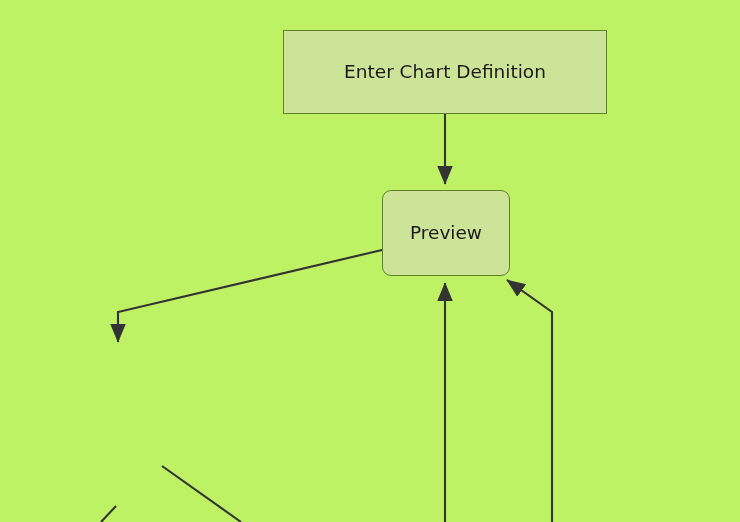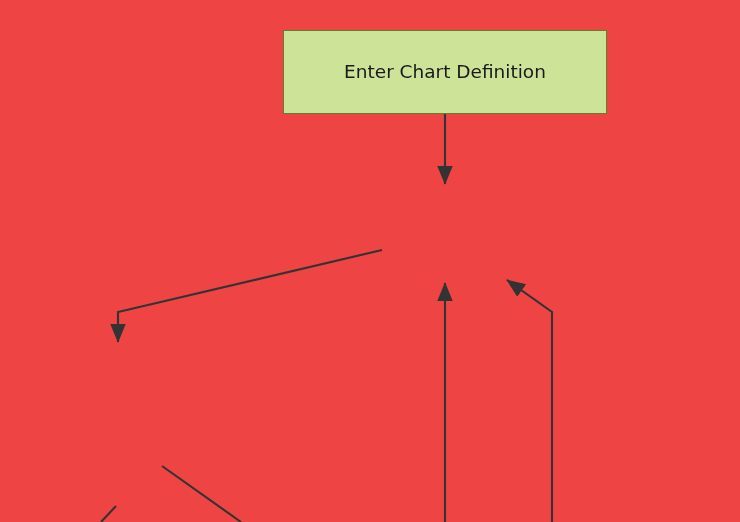--- a/index.html
+++ b/index.html
@@ -8,21 +8,21 @@
     padding: 0;
     background: #ffffff;
   }
   body {
     font-family: "DejaVu Sans", "Liberation Sans", sans-serif;
   }
   #canvas {
     position: relative;
     width: 740px;
     height: 522px;
-    background: #ef4444;
+    background: #bef264;
     overflow: hidden;
   }
   #edge-layer {
     position: absolute;
     left: 0;
     top: 0;
     width: 740px;
     height: 522px;
   }
   .node {
@@ -98,15 +98,18 @@
 
     <path d="M 116,506 L 101,522" fill="none" stroke="#333333" stroke-width="2.1"></path>
 
     <path d="M 162,466 L 241,522" fill="none" stroke="#333333" stroke-width="2.1"></path>
   </svg>
 
   <div class="node node-rect">
     <span>Enter Chart Definition</span>
   </div>
 
+  <div class="node node-round">
+    <span>Preview</span>
+  </div>
 
 
 </div>
 
 </body></html>

